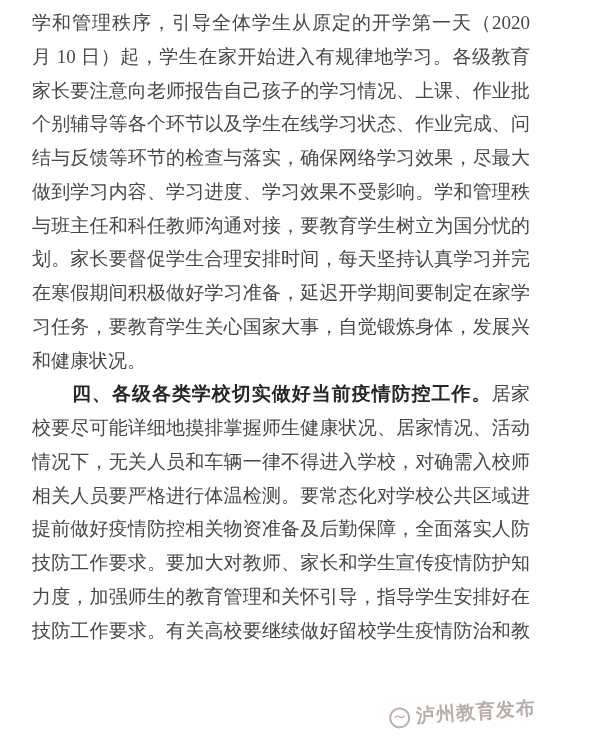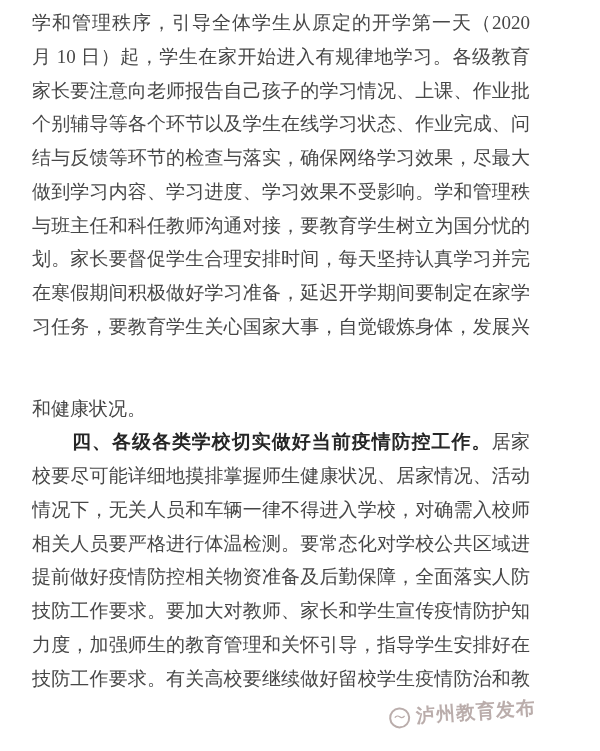--- a/index.html
+++ b/index.html
@@ -24,21 +24,20 @@
     font-size: 19px;
     line-height: 33.77px;
     height: 33.77px;
     color: var(--text);
     text-align: justify;
     text-align-last: justify;
     overflow: hidden;
   }
   .line.short {
     text-align-last: left;
-    margin-top: 48px;
   }
   .line.heading-line {
     text-indent: 40px;
   }
   .heading-bold {
     font-family: "DejaVu Sans", "Liberation Sans", sans-serif;
     font-weight: 700;
     color: var(--heading);
     letter-spacing: 0.5px;
   }

